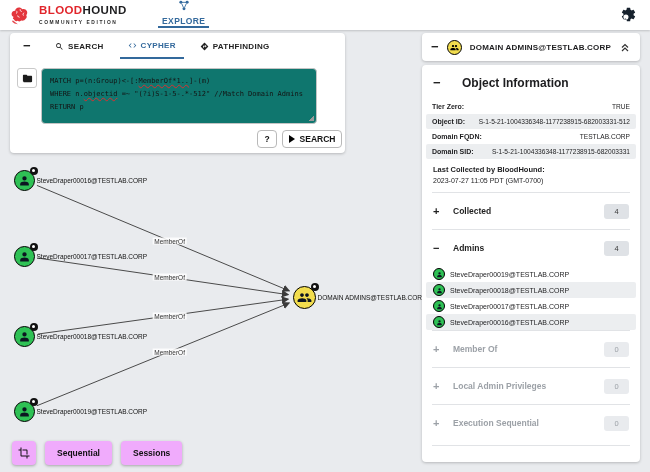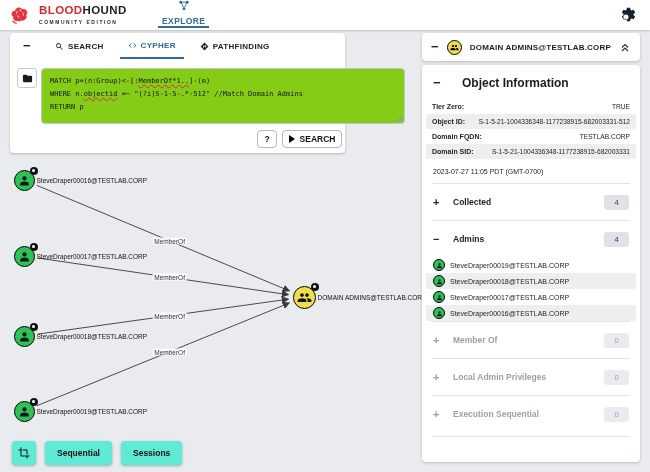--- a/index.html
+++ b/index.html
@@ -27,22 +27,22 @@
   .tabrow { display:flex; align-items:center; height:26px; padding-left:13px; }
   .collapse-minus { width:16px; font-size:13px; font-weight:bold; color:#222; cursor:pointer; line-height:10px; }
   .tab { display:flex; align-items:center; gap:4px; height:26px; padding:0 8px; margin-left:8px;
          font-size:8px; font-weight:bold; letter-spacing:.3px; color:#222; cursor:pointer; }
   .tab svg { width:9px; height:9px; fill:#222; }
   .tab.active { color:#33699c; border-bottom:2px solid #33699c; }
   .tab.active svg { fill:#33699c; }
   .folder-btn { position:absolute; left:7px; top:35px; width:20px; height:20px; border:1px solid #c9c9c9;
                 border-radius:3px; background:#fff; display:flex; align-items:center; justify-content:center; cursor:pointer; }
   .folder-btn svg { width:11px; height:11px; fill:#1c1c1c; }
-  .query-box { position:absolute; left:31px; top:35px; width:364px; height:56px; border:1px solid #c4c4c4;
-               border-radius:4px; background:#84cc16; padding:6px 8px;
+  .query-box { position:absolute; left:31px; top:35px; width:276px; height:56px; border:1px solid #c4c4c4;
+               border-radius:4px; background:#0f766e; padding:6px 8px;
                font-family:"DejaVu Sans Mono", monospace; font-size:7px; line-height:13px; color:#141414;
                white-space:pre; overflow:hidden; cursor:text; }
   .query-box .resize { position:absolute; right:2px; bottom:2px; width:6px; height:6px;
                background:linear-gradient(135deg, transparent 55%, #9a9a9a 55%); }
   .sq { text-decoration:underline; text-decoration-style:wavy; text-decoration-color:#d63030;
         text-decoration-thickness:1px; text-underline-offset:1px; }
   .qbtn { position:absolute; top:97px; height:18px; border:1px solid #b9b9b9; border-radius:4px;
           background:#fff; display:flex; align-items:center; justify-content:center;
           font-size:8.5px; font-weight:bold; color:#111; cursor:pointer; }
   #helpBtn { left:247px; width:20px; }
@@ -61,21 +61,21 @@
   .gnode.user svg { width:13px; height:13px; }
   .gnode.group svg { width:15px; height:15px; }
   .gnode .badge { position:absolute; right:-3px; top:-3px; width:8px; height:8px; background:#111;
                   border-radius:50%; display:flex; align-items:center; justify-content:center; }
   .gnode .badge::after { content:""; width:3px; height:3px; background:#fff; border-radius:50%; }
   .gnode .nlabel { position:absolute; left:100%; top:50%; transform:translate(2px,-50%);
                    font-size:6.5px; color:#111; white-space:nowrap; }
 
   
   .footerbar { position:absolute; left:12px; top:441px; display:flex; gap:9px; z-index:10; }
-  .fbtn { height:24px; background:#5eead4; border:none; border-radius:4px; box-shadow:0 1px 3px rgba(0,0,0,.3);
+  .fbtn { height:24px; background:#f0abfc; border:none; border-radius:4px; box-shadow:0 1px 3px rgba(0,0,0,.3);
           display:flex; align-items:center; justify-content:center; font-size:8.5px; font-weight:bold;
           color:#111; padding:0 12px; cursor:pointer; font-family:"Liberation Sans", sans-serif; }
   .fbtn.icon-only { width:24px; padding:0; }
   .fbtn svg { width:12px; height:12px; fill:#111; }
 
   
   #entityHeader { left:422px; top:33px; width:218px; height:28px; z-index:10; display:flex;
                   align-items:center; padding:0 9px; gap:8px; }
   #entityHeader .title { font-size:8px; font-weight:bold; letter-spacing:.2px; flex:1; white-space:nowrap; }
   .mini-group { width:15px; height:15px; border-radius:50%; background:#f2dd4e; border:1.4px solid #000;
@@ -277,20 +277,21 @@
       <div class="frow">
         <span class="fl">Domain FQDN:</span>
         <span class="fv">TESTLAB.CORP</span>
       </div>
       <div class="frow alt">
         <span class="fl">Domain SID:</span>
         <span class="fv">S-1-5-21-1004336348-1177238915-682003331</span>
       </div>
     </div>
   <div class="lastcol">
+    <div class="fl">Last Collected by BloodHound:</div>
     <div class="fv">2023-07-27 11:05 PDT (GMT-0700)</div>
   </div>
   <div id="sectionsWrap">
       <div class="divider"></div>
       <div class="secrow">
         <span class="pm">+</span>
         <span class="sl">Collected</span>
         <span class="cnt">4</span>
       </div>
       <div class="divider"></div>

